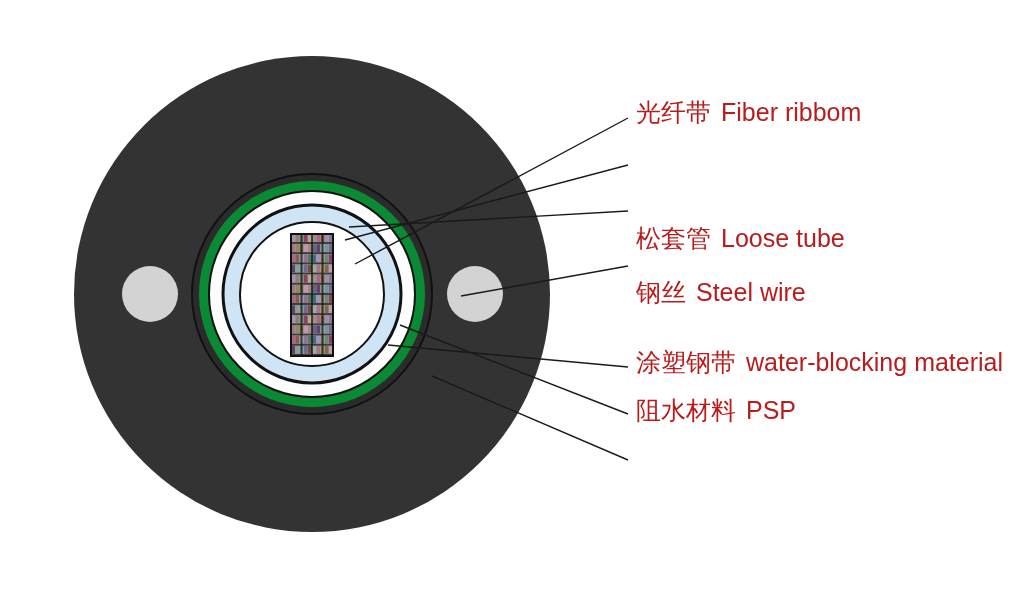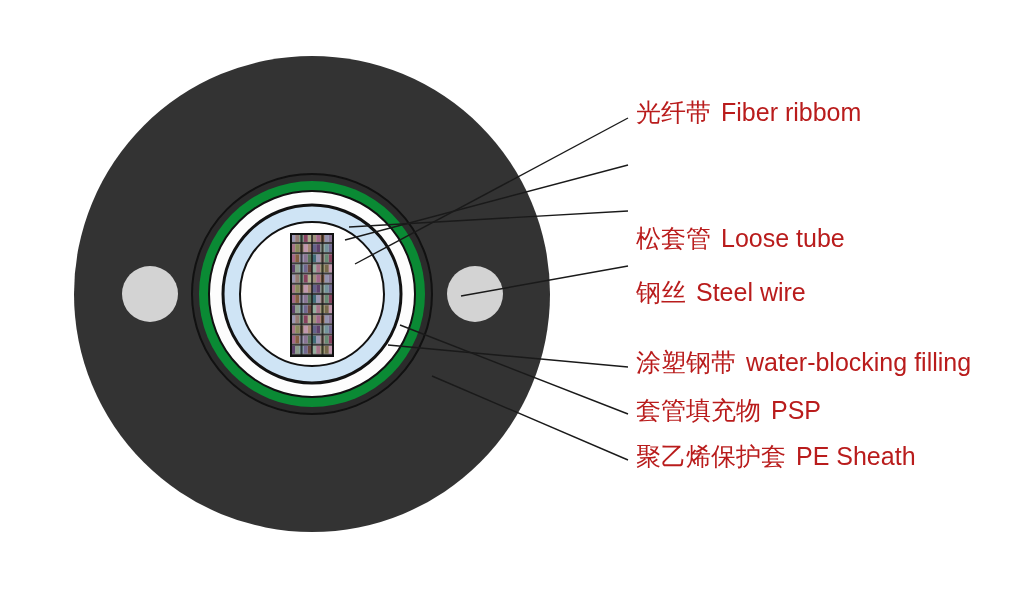--- a/index.html
+++ b/index.html
@@ -199,18 +199,17 @@
         <line x1="388" y1="345" x2="628" y2="367" stroke="#1a1a1a" stroke-width="1.4"></line>
         <line x1="400" y1="325" x2="628" y2="414" stroke="#1a1a1a" stroke-width="1.4"></line>
         <line x1="432" y1="376" x2="628" y2="460" stroke="#1a1a1a" stroke-width="1.4"></line>
       </g>
   </svg>
 
   <div class="labels" id="labels-layer">
       <div class="label" style="left: 636px; top: 98px;"><span class="cn">光纤带</span><span class="gap"></span><span class="en">Fiber ribbom</span></div>
       <div class="label" style="left: 636px; top: 192px; margin-top: 32px;"><span class="cn">松套管</span><span class="gap"></span><span class="en">Loose tube</span></div>
       <div class="label" style="left: 636px; top: 246px; margin-top: 32px;"><span class="cn">钢丝</span><span class="gap"></span><span class="en">Steel wire</span></div>
-      <div class="label" style="left: 636px; top: 348px;"><span class="cn">涂塑钢带</span><span class="gap"></span><span class="en">water-blocking filling</span></div>
-      <div class="label" style="left: 636px; top: 396px;"><span class="cn">套管填充物</span><span class="gap"></span><span class="en">PSP</span></div>
-      <div class="label" style="left: 636px; top: 442px;"><span class="cn">聚乙烯保护套</span><span class="gap"></span><span class="en">PE Sheath</span></div>
+      <div class="label" style="left: 636px; top: 348px;"><span class="cn">涂塑钢带</span><span class="gap"></span><span class="en">water-blocking material</span></div>
+      <div class="label" style="left: 636px; top: 396px;"><span class="cn">阻水材料</span><span class="gap"></span><span class="en">PSP</span></div>
     </div>
 
 </div>
 
 </body></html>

